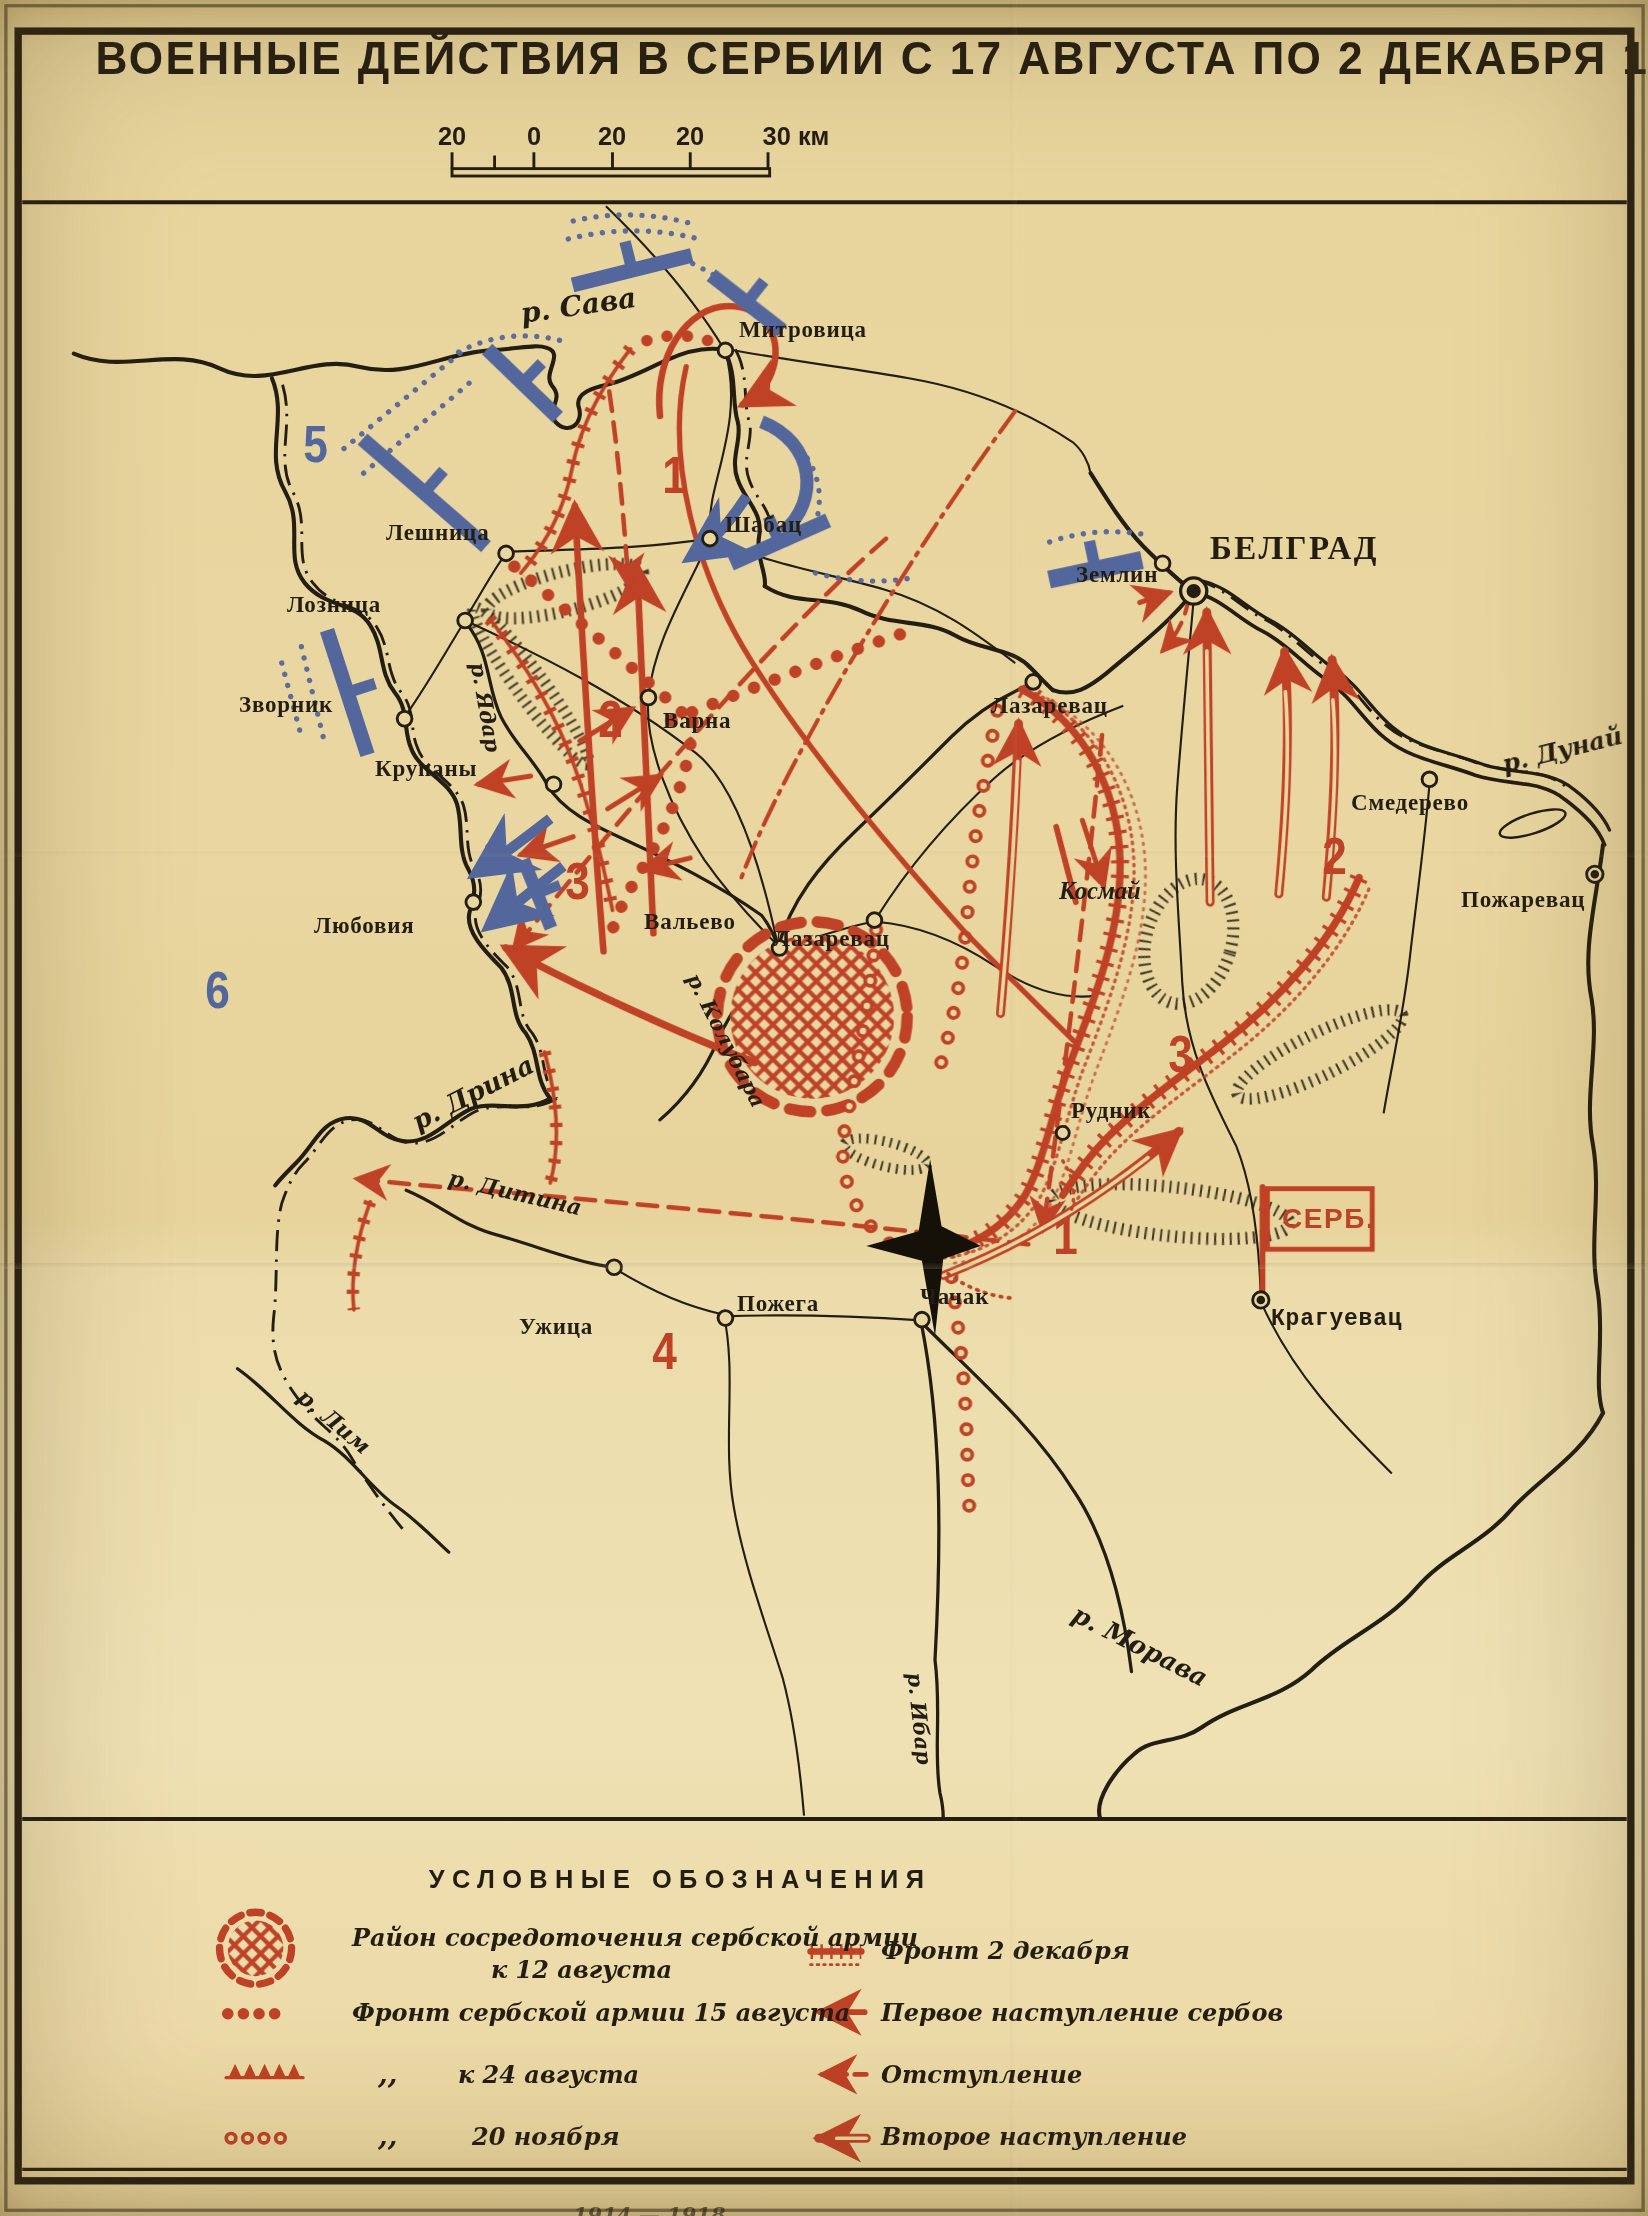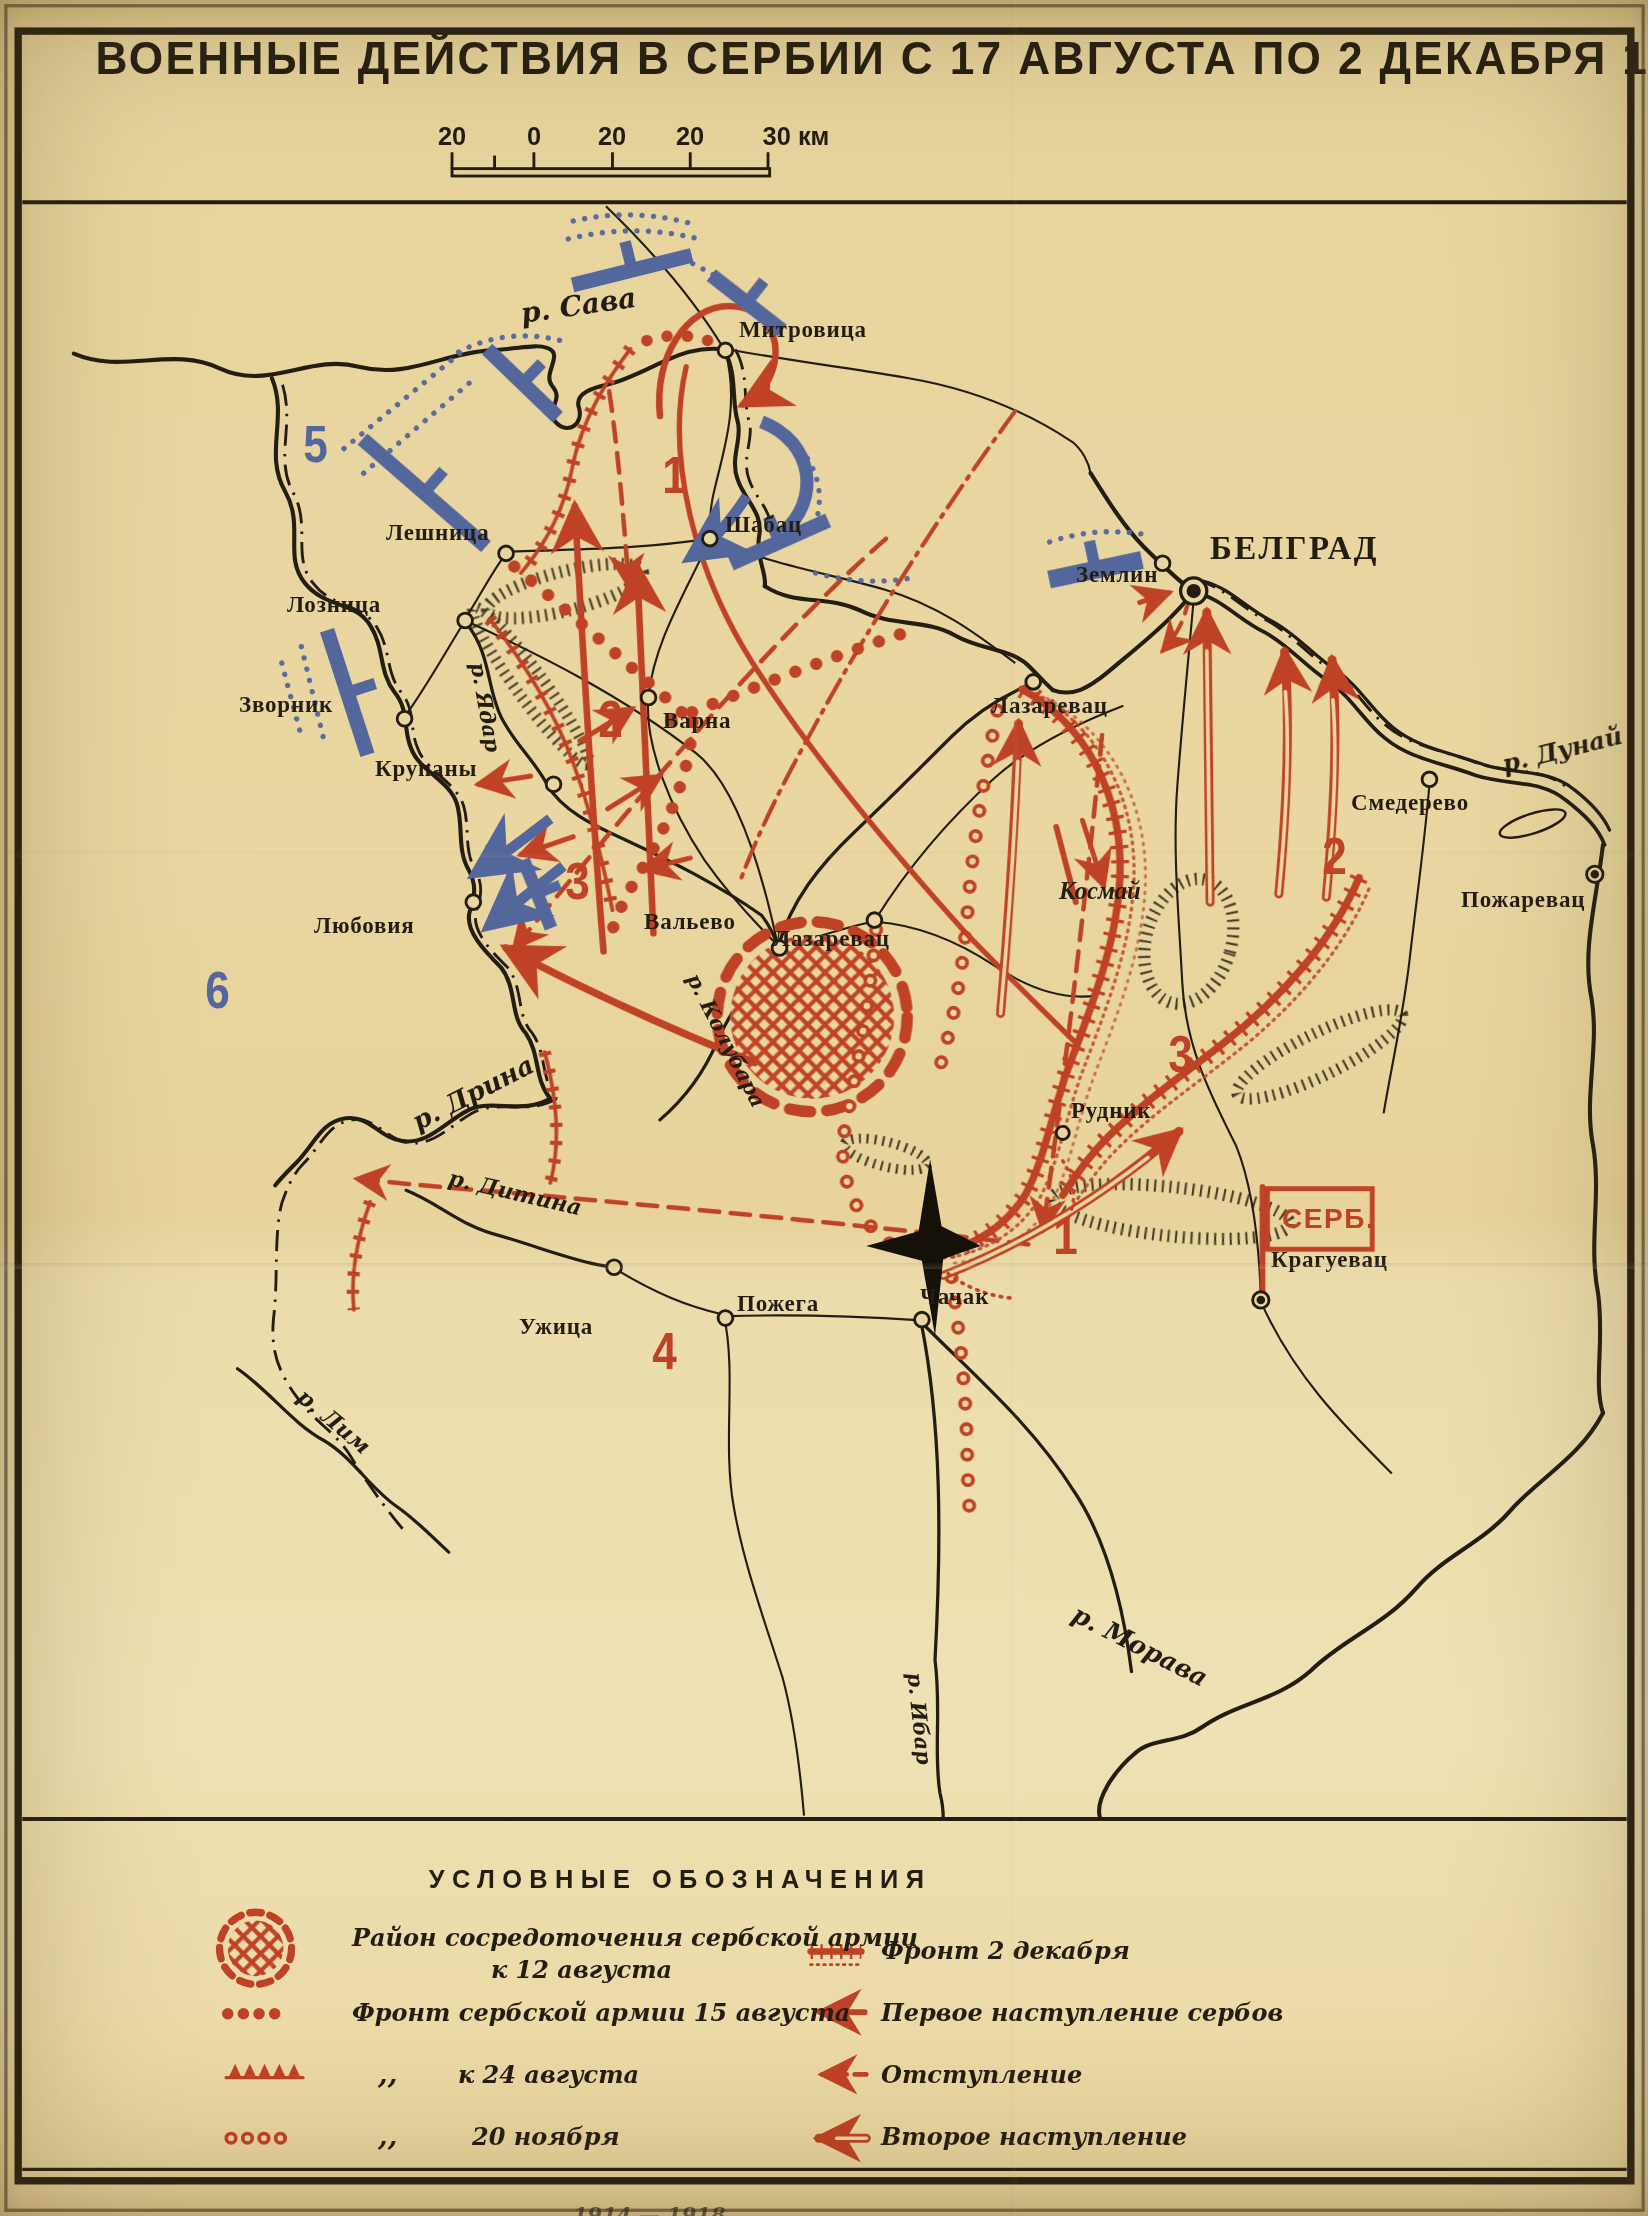--- a/index.html
+++ b/index.html
@@ -348,21 +348,21 @@
   <div class="lbl city" style="left:991px; top:694px;">Лазаревац</div>
   <div class="lbl city" style="left:1076px; top:563px;">Землин</div>
   <div class="lbl capital" style="left:1210px; top:532px;">БЕЛГРАД</div>
   <div class="lbl city" style="left:1351px; top:791px;">Смедерево</div>
   <div class="lbl city" style="left:1461px; top:888px;">Пожаревац</div>
   <div class="lbl mountain" style="left:1059px; top:879px;">Космай</div>
   <div class="lbl city" style="left:1071px; top:1099px;">Рудник</div>
   <div class="lbl city" style="left:519px; top:1279px;margin-top:36px;">Ужица</div>
   <div class="lbl city" style="left:737px; top:1292px;">Пожега</div>
   <div class="lbl city" style="left:920px; top:1285px;">Чачак</div>
-  <div class="lbl city" style="left:1271px; top:1248px;">Крагуевац</div>
+  <div class="lbl city" style="left:1271px; top:1308px;font-family:Liberation Mono, monospace;">Крагуевац</div>
 
   <div class="lbl river" style="left:521px; top:300px; transform:rotate(-8deg); font-size:28px;">р. Сава</div>
   <div class="lbl river" style="left:1503px; top:753px; transform:rotate(-14deg);">р. Дунай</div>
   <div class="lbl river" style="left:414px; top:1110px; transform:rotate(-27deg); font-size:26px;">р. Дрина</div>
   <div class="lbl river" style="left:449px; top:1166px; transform:rotate(13deg); font-size:22px;">р. Дитина</div>
   <div class="lbl river" style="left:301px; top:1382px; transform:rotate(40deg); font-size:22px;">р. Лим</div>
   <div class="lbl river" style="left:478px; top:652px; transform:rotate(80deg); font-size:21px;">р. Ядар</div>
   <div class="lbl river" style="left:693px; top:964px; transform:rotate(63deg); font-size:21px;">р. Колубара</div>
   <div class="lbl river" style="left:915px; top:1662px; transform:rotate(84deg); font-size:21px;">р. Ибар</div>
   <div class="lbl river" style="left:1074px; top:1600px; transform:rotate(27deg); font-size:25.4px;">р. Морава</div>

